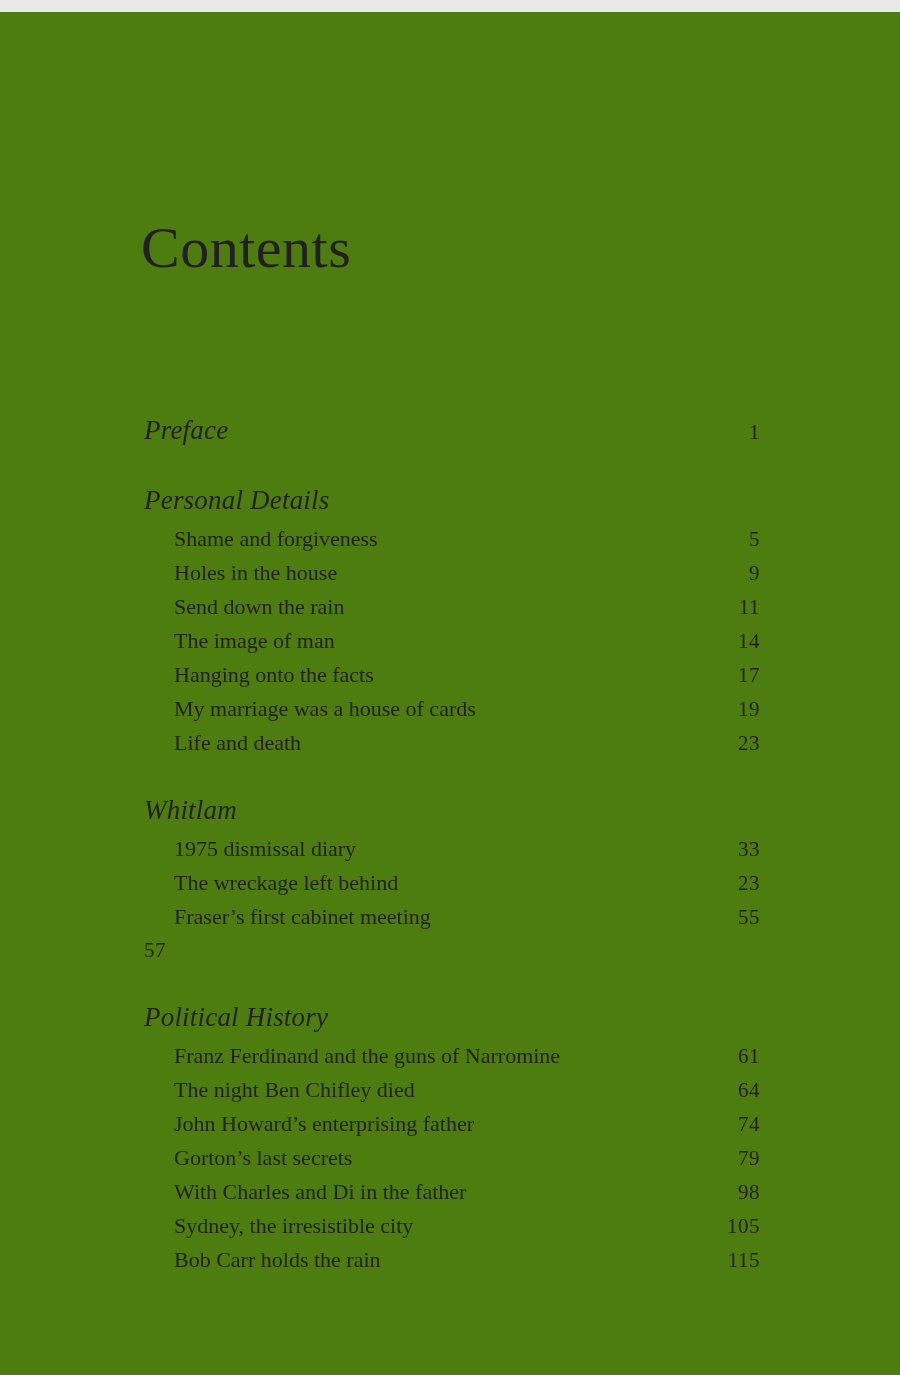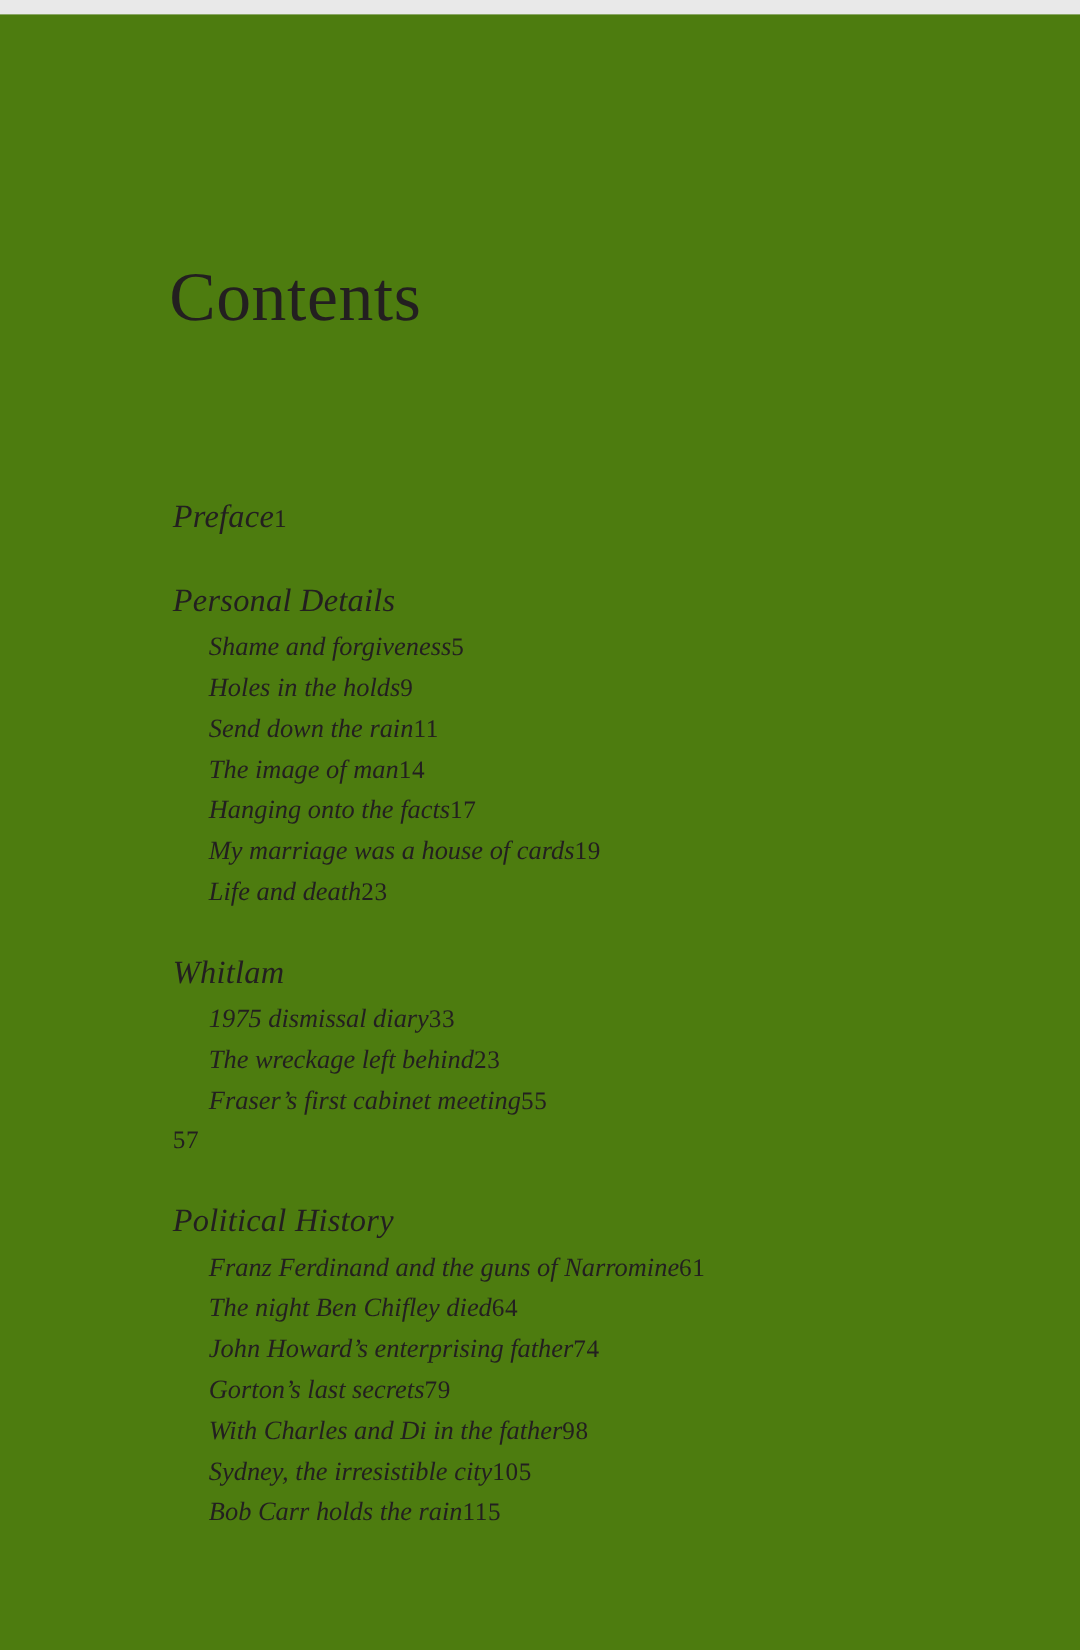--- a/index.html
+++ b/index.html
@@ -24,36 +24,35 @@
     color: #231f20;
   }
   .toc {
     position: absolute;
     left: 144px;
     top: 400px;
     width: 616px;
   }
   .row {
     display: flex;
-    justify-content: flex-start;
+    justify-content: space-between;
     align-items: baseline;
   }
   .heading-row {
     font-style: italic;
     font-size: 27px;
     line-height: 36px;
     letter-spacing: 0.2px;
   }
   .entry-row {
     font-size: 22px;
     line-height: 33px;
   }
   .entry-row .label {
     padding-left: 30px;
-    font-style: italic;
   }
   .pagenum {
     font-size: 21px;
     font-style: normal;
     letter-spacing: 0.5px;
   }
   .section { margin-top: 32px; }
   .entries { margin-top: 4px; }
 </style>
 </head>
@@ -73,21 +72,21 @@
     <div class="section">
       <div class="row heading-row">
         <span class="label">Personal Details</span>
       </div>
       <div class="entries">
         <div class="row entry-row">
           <span class="label">Shame and forgiveness</span>
           <span class="pagenum">5</span>
         </div>
         <div class="row entry-row">
-          <span class="label">Holes in the holds</span>
+          <span class="label">Holes in the house</span>
           <span class="pagenum">9</span>
         </div>
         <div class="row entry-row">
           <span class="label">Send down the rain</span>
           <span class="pagenum">11</span>
         </div>
         <div class="row entry-row">
           <span class="label">The image of man</span>
           <span class="pagenum">14</span>
         </div>

